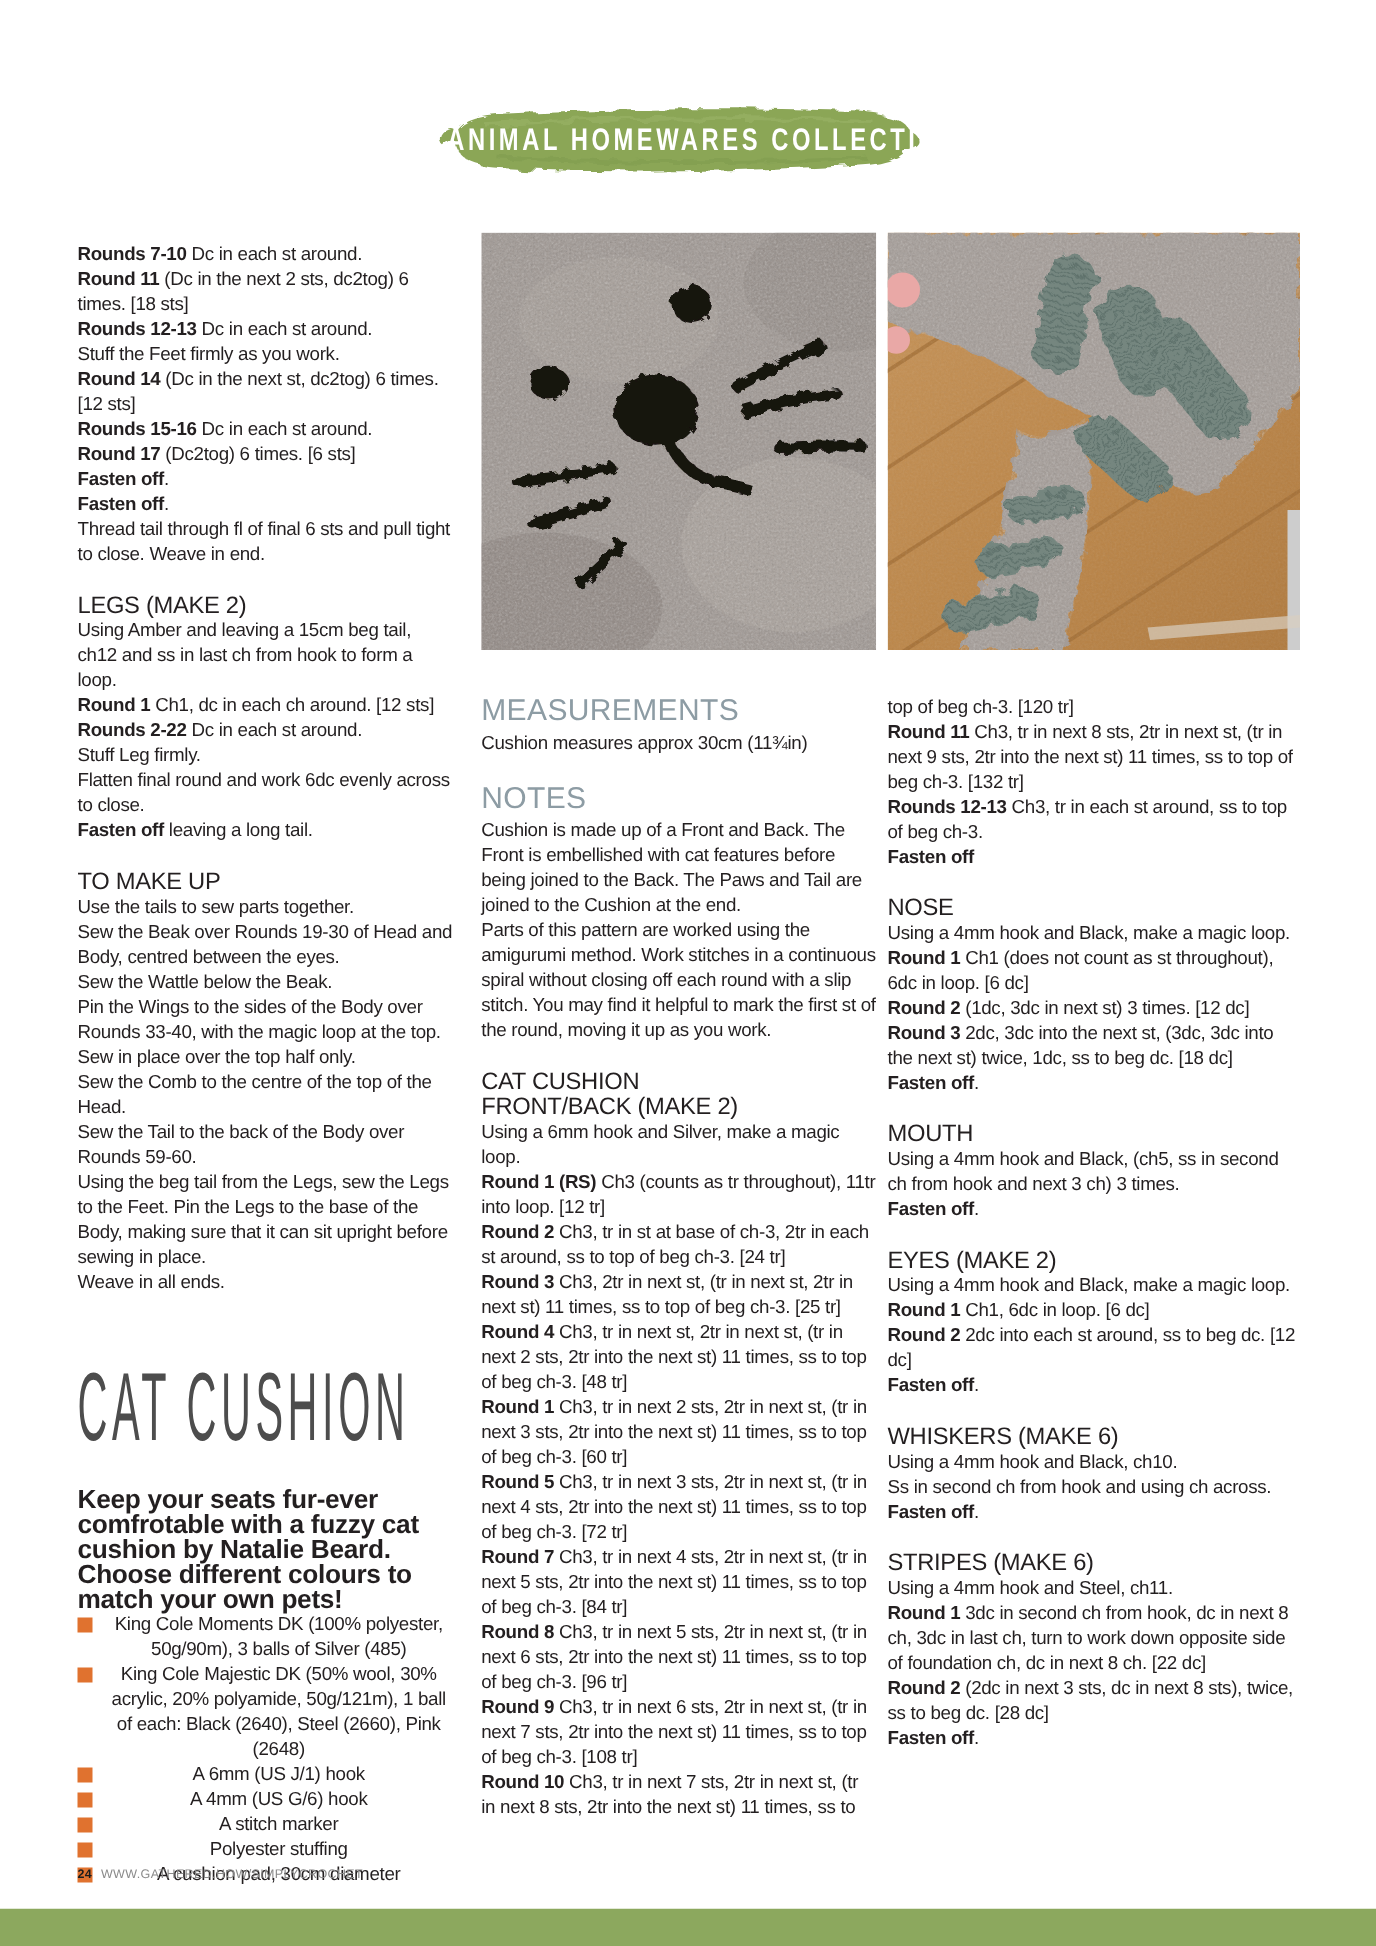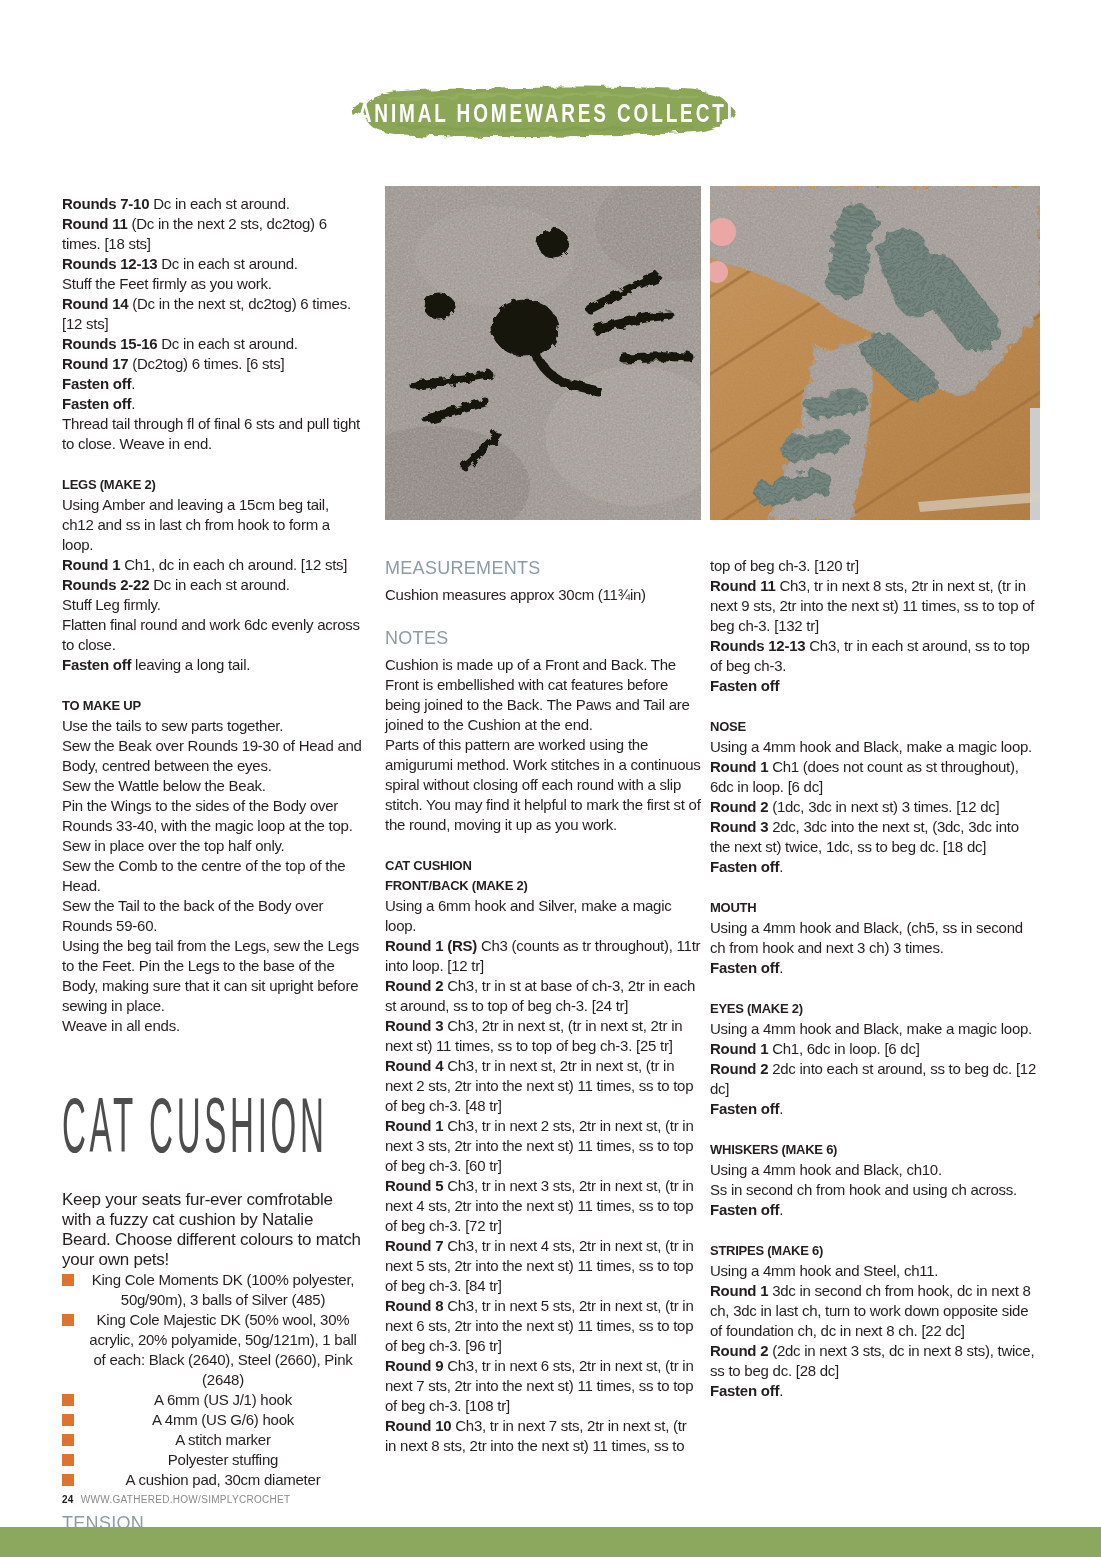--- a/index.html
+++ b/index.html
@@ -18,33 +18,33 @@
   
   .columns{position:absolute;left:62px;top:186px;width:978px;display:flex;}
   .col{font-size:15px;line-height:20px;letter-spacing:-0.25px;}
   .col-left{width:302px;margin-right:21px;padding-top:8px;}
   .col-middle{width:316px;margin-right:9px;}
   .col-right{width:330px;}
   .photo{width:100%;height:334px;margin:0 0 36px 0;overflow:hidden;}
   .photo svg{display:block;}
   p.para{margin:0;}
   .b{font-weight:bold;}
-  .h3{font-weight:bold;font-size:13px;line-height:20px;}
+  .h3{font-weight:normal;font-size:19px;line-height:20px;}
   .sub{
-    font-size:18px;line-height:25px;color:#8d9ca4;letter-spacing:0.3px;
+    font-size:24px;line-height:25px;color:#8d9ca4;letter-spacing:0.3px;
     margin:0 0 4px 0;font-weight:400;
   }
   .gap{height:21px;}
   .display-heading{height:84px;margin:30px 0 14px 0;position:relative;}
   .display-heading span{
     position:absolute;left:0;bottom:2px;display:inline-block;white-space:nowrap;
     font-size:36px;font-weight:400;color:#4d4d4d;letter-spacing:4px;
     transform:scale(0.92,2.15);transform-origin:left bottom;
   }
-  .intro{font-weight:normal;font-size:17px;line-height:20px;letter-spacing:-0.25px;margin-top:40px;}
+  .intro{font-weight:bold;font-size:21px;line-height:20px;letter-spacing:-0.25px;margin-top:40px;}
   .bullet{display:flex;}
   .bullet-marker{width:12px;height:12px;background:#e0722f;margin:4px 8px 0 0;flex:none;}
   .bullet-text{flex:1;text-align:center;}
   
   .footer{position:absolute;left:62px;top:1494px;font-size:10px;letter-spacing:0.3px;}
   .footer .pageno{font-weight:bold;color:#1c1c1c;margin-right:7px;}
   .footer .url{color:#8a8a8a;}
   .bottom-bar{position:absolute;left:0;bottom:0;width:1101px;height:30px;background:#8ca85e;}
 </style>
 </head>

